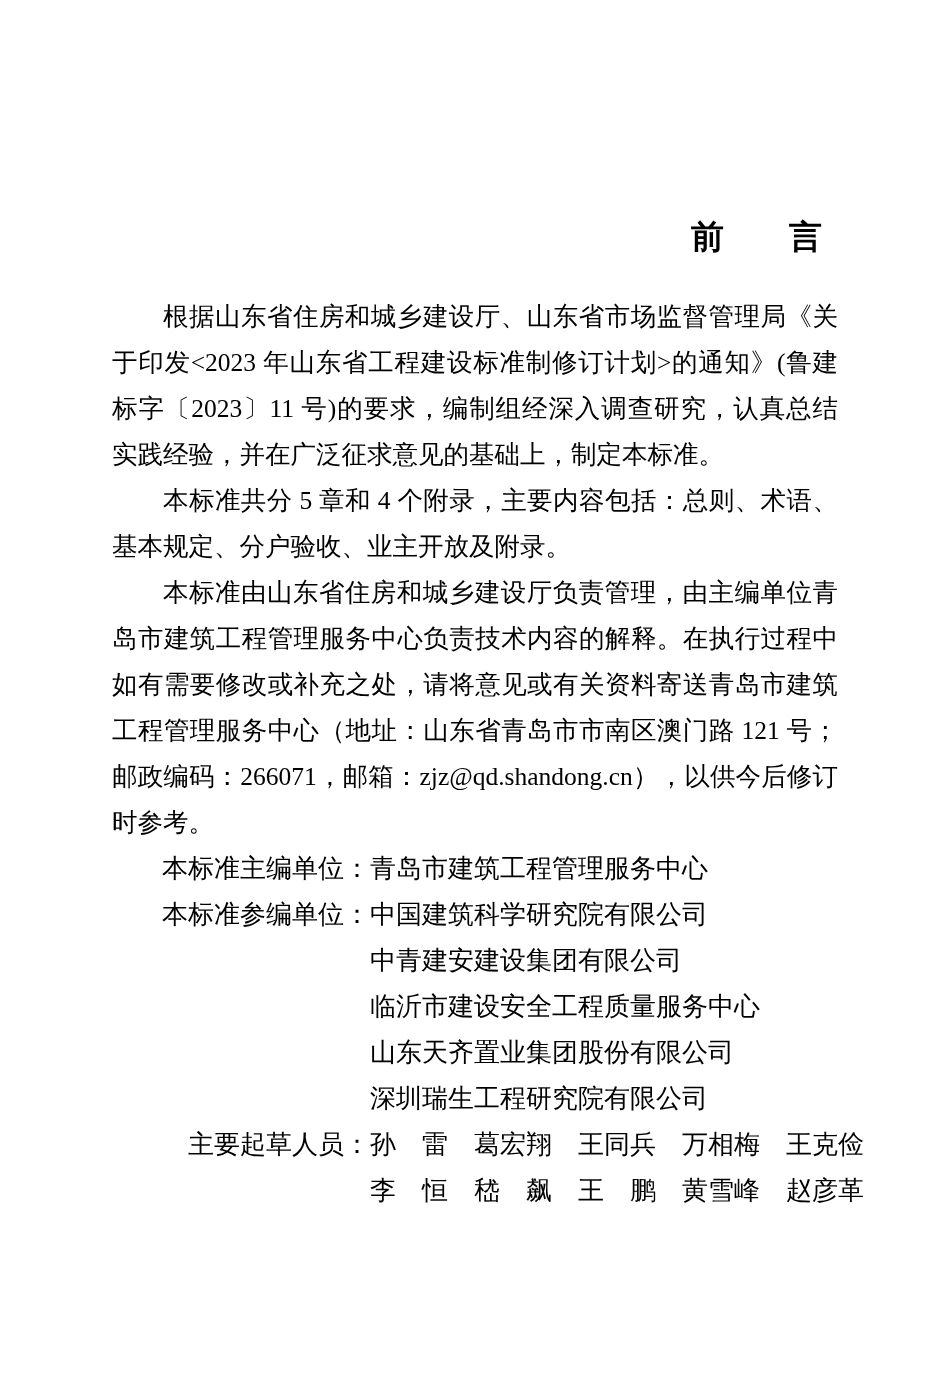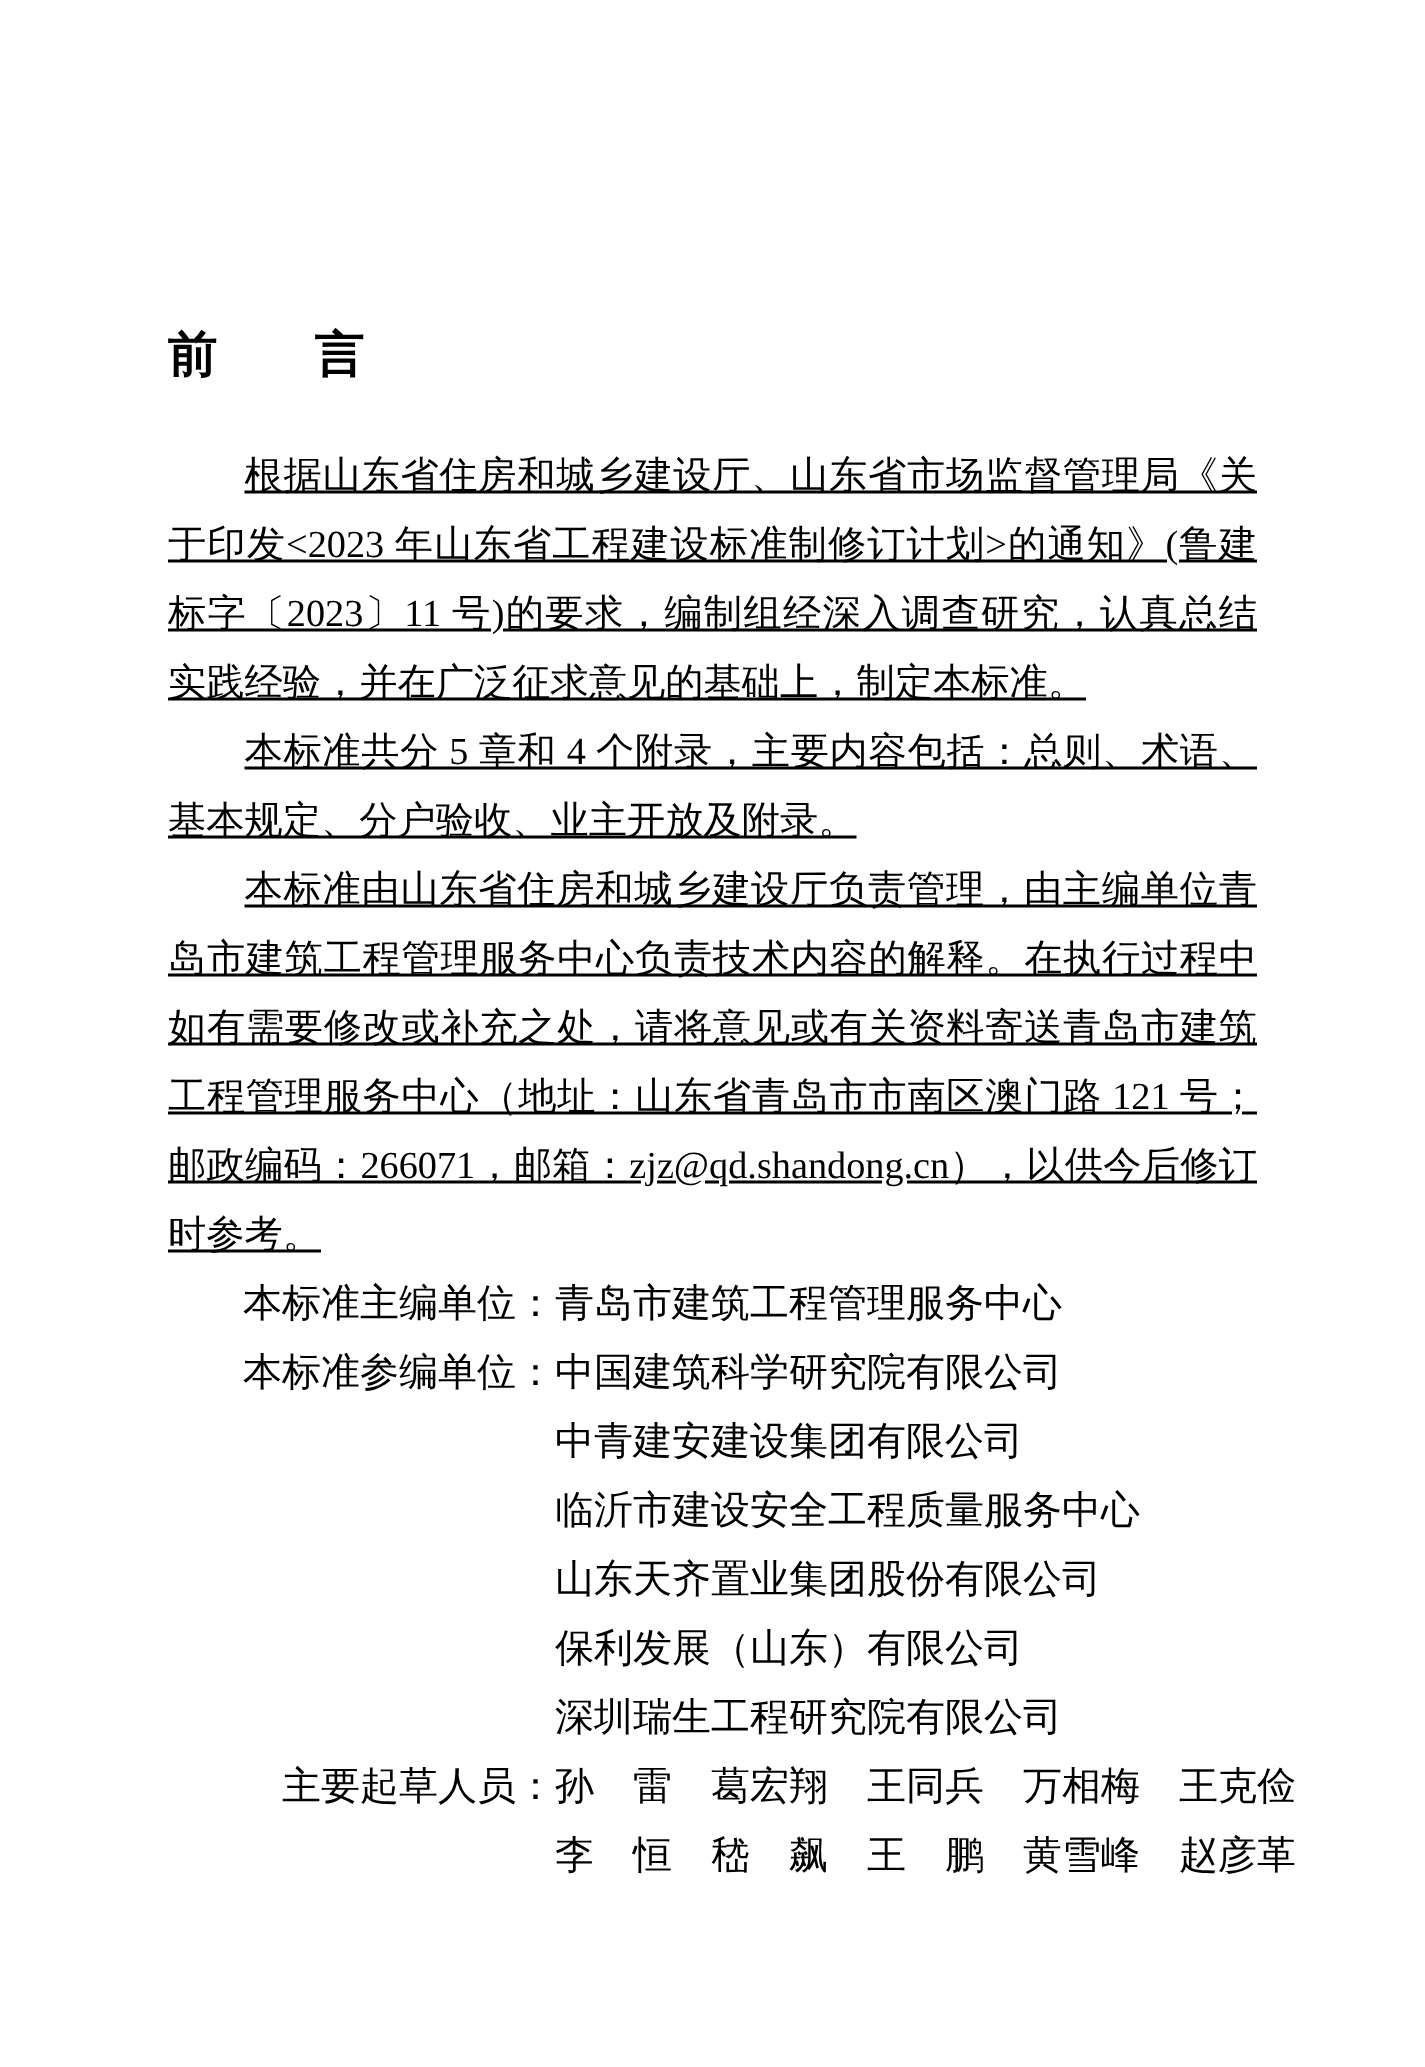--- a/index.html
+++ b/index.html
@@ -17,39 +17,38 @@
     overflow: hidden;
   }
   .doc-body {
     position: absolute;
     left: 112px;
     top: 0;
     width: 726px;
   }
   .doc-title {
     margin-top: 218px;
-    text-align: left;
+    text-align: right;
     font-size: 33px;
     font-weight: bold;
     letter-spacing: 16px;
     line-height: 1.2;
   }
   .para {
     font-size: 25.5px;
     line-height: 46px;
     text-align: justify;
     text-justify: inter-ideograph;
     margin: 0;
   }
   .para.first {
     margin-top: 36px;
   }
   .indent {
     text-indent: 51px;
-    text-decoration: underline;
   }
   
   .credit-row {
     display: flex;
     font-size: 26px;
     line-height: 46px;
     white-space: nowrap;
   }
   .credit-label {
     width: 258px;
@@ -95,21 +94,20 @@
     </div>
     <div class="credit-row">
       <span class="credit-label"></span>
       <span class="credit-value">山东天齐置业集团股份有限公司</span>
     </div>
     <div class="credit-row">
       <span class="credit-label"></span>
     </div>
     <div class="credit-row">
       <span class="credit-label"></span>
-      <span class="credit-value">保利发展（山东）有限公司</span>
     </div>
     <div class="credit-row">
       <span class="credit-label"></span>
       <span class="credit-value">深圳瑞生工程研究院有限公司</span>
     </div>
 
     <div class="credit-row">
       <span class="credit-label">主要起草人员：</span>
       <span class="credit-value">孙　雷　葛宏翔　王同兵　万相梅　王克俭</span>
     </div>

